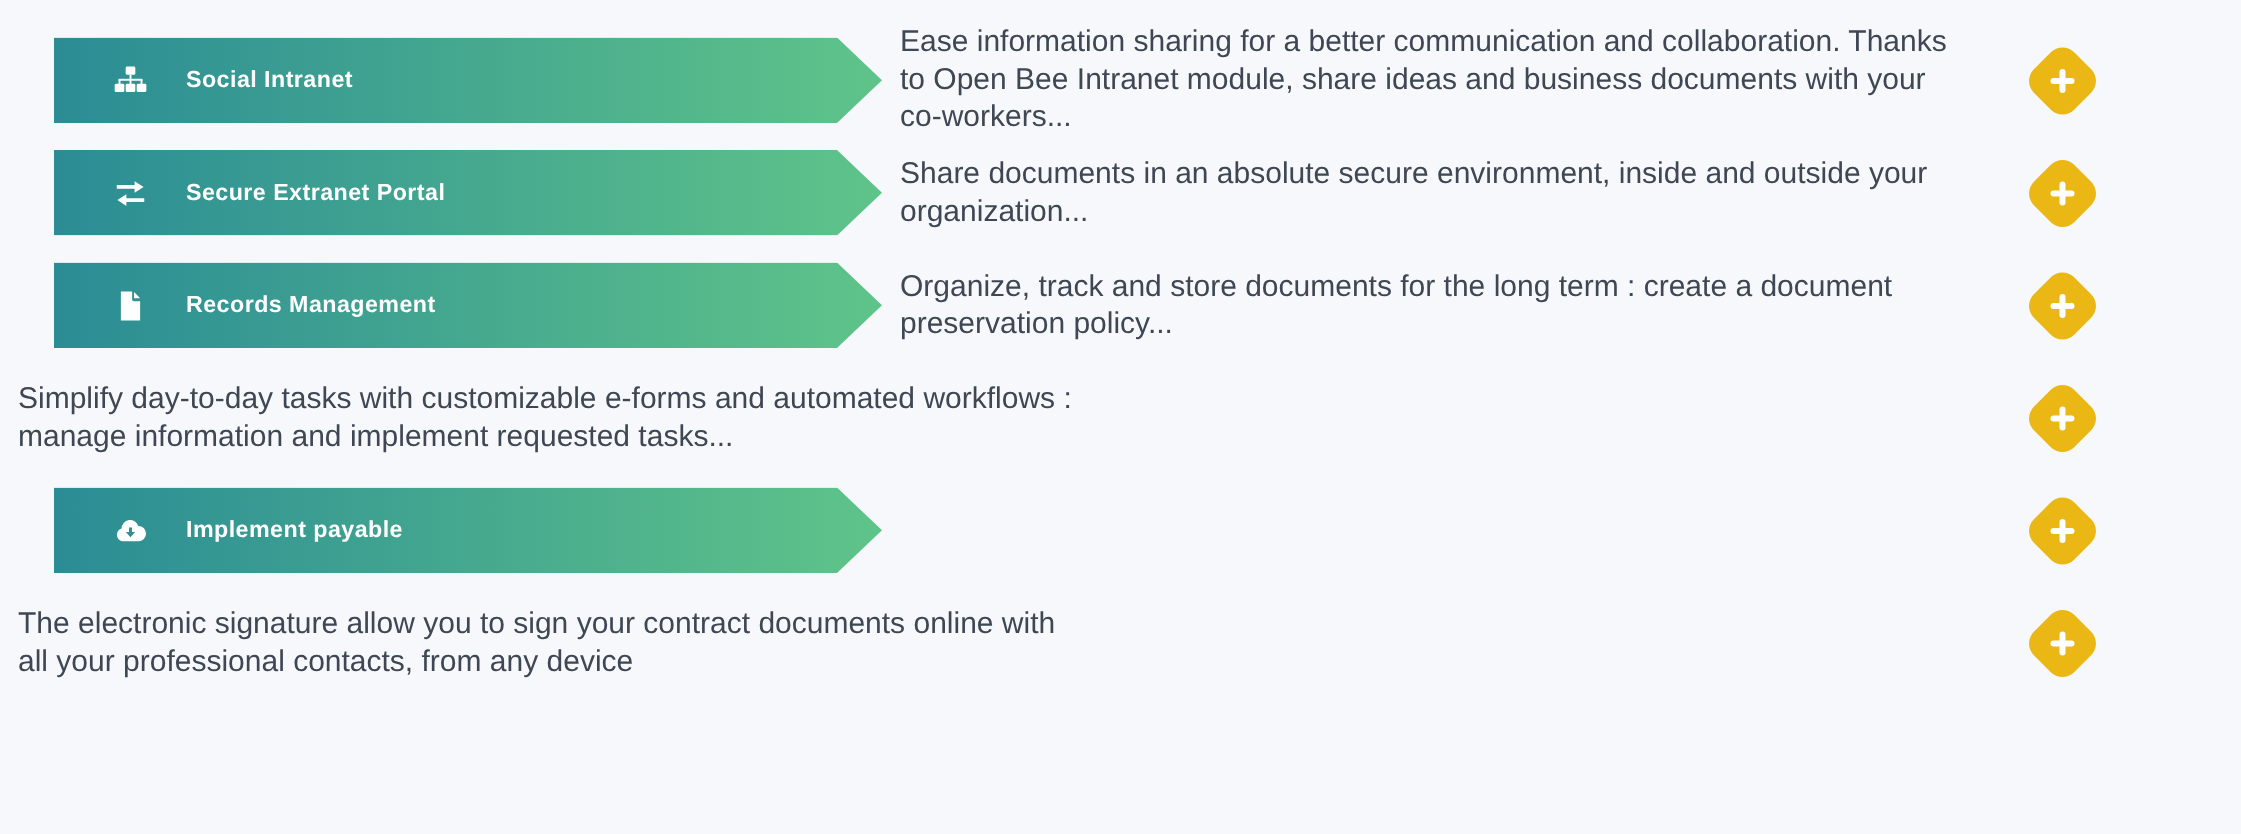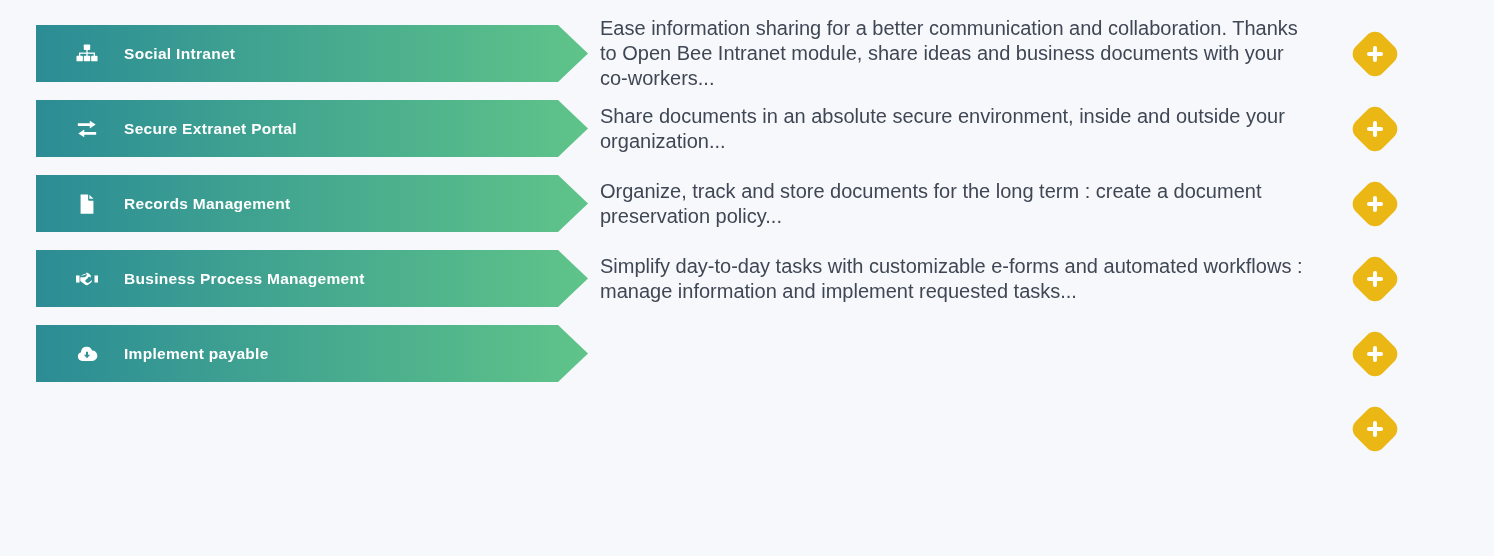--- a/index.html
+++ b/index.html
@@ -157,26 +157,20 @@
     </div>
     <div class="desc">Organize, track and store documents for the long term : create a document preservation policy...</div>
     <div class="plus-wrap">
       <div class="plus">
         <div class="plus-cross"></div>
       </div>
     </div>
   </div>
 
   <div class="row">
-    <div class="banner">
-      <svg class="icon">
-          <use href="#icon-handshake"></use>
-        </svg>
-      <span class="label">Business Process Management</span>
-    </div>
     <div class="desc">Simplify day-to-day tasks with customizable e-forms and automated workflows : manage information and implement requested tasks...</div>
     <div class="plus-wrap">
       <div class="plus">
         <div class="plus-cross"></div>
       </div>
     </div>
   </div>
 
   <div class="row">
     <div class="banner">
@@ -187,19 +181,20 @@
     </div>
     <div class="plus-wrap">
       <div class="plus">
         <div class="plus-cross"></div>
       </div>
     </div>
   </div>
 
 
   <div class="row">
+    <div class="desc">The electronic signature allow you to sign your contract documents online with all your professional contacts, from any device</div>
     <div class="plus-wrap">
       <div class="plus">
         <div class="plus-cross"></div>
       </div>
     </div>
   </div>
 </div>
 
 </body></html>

